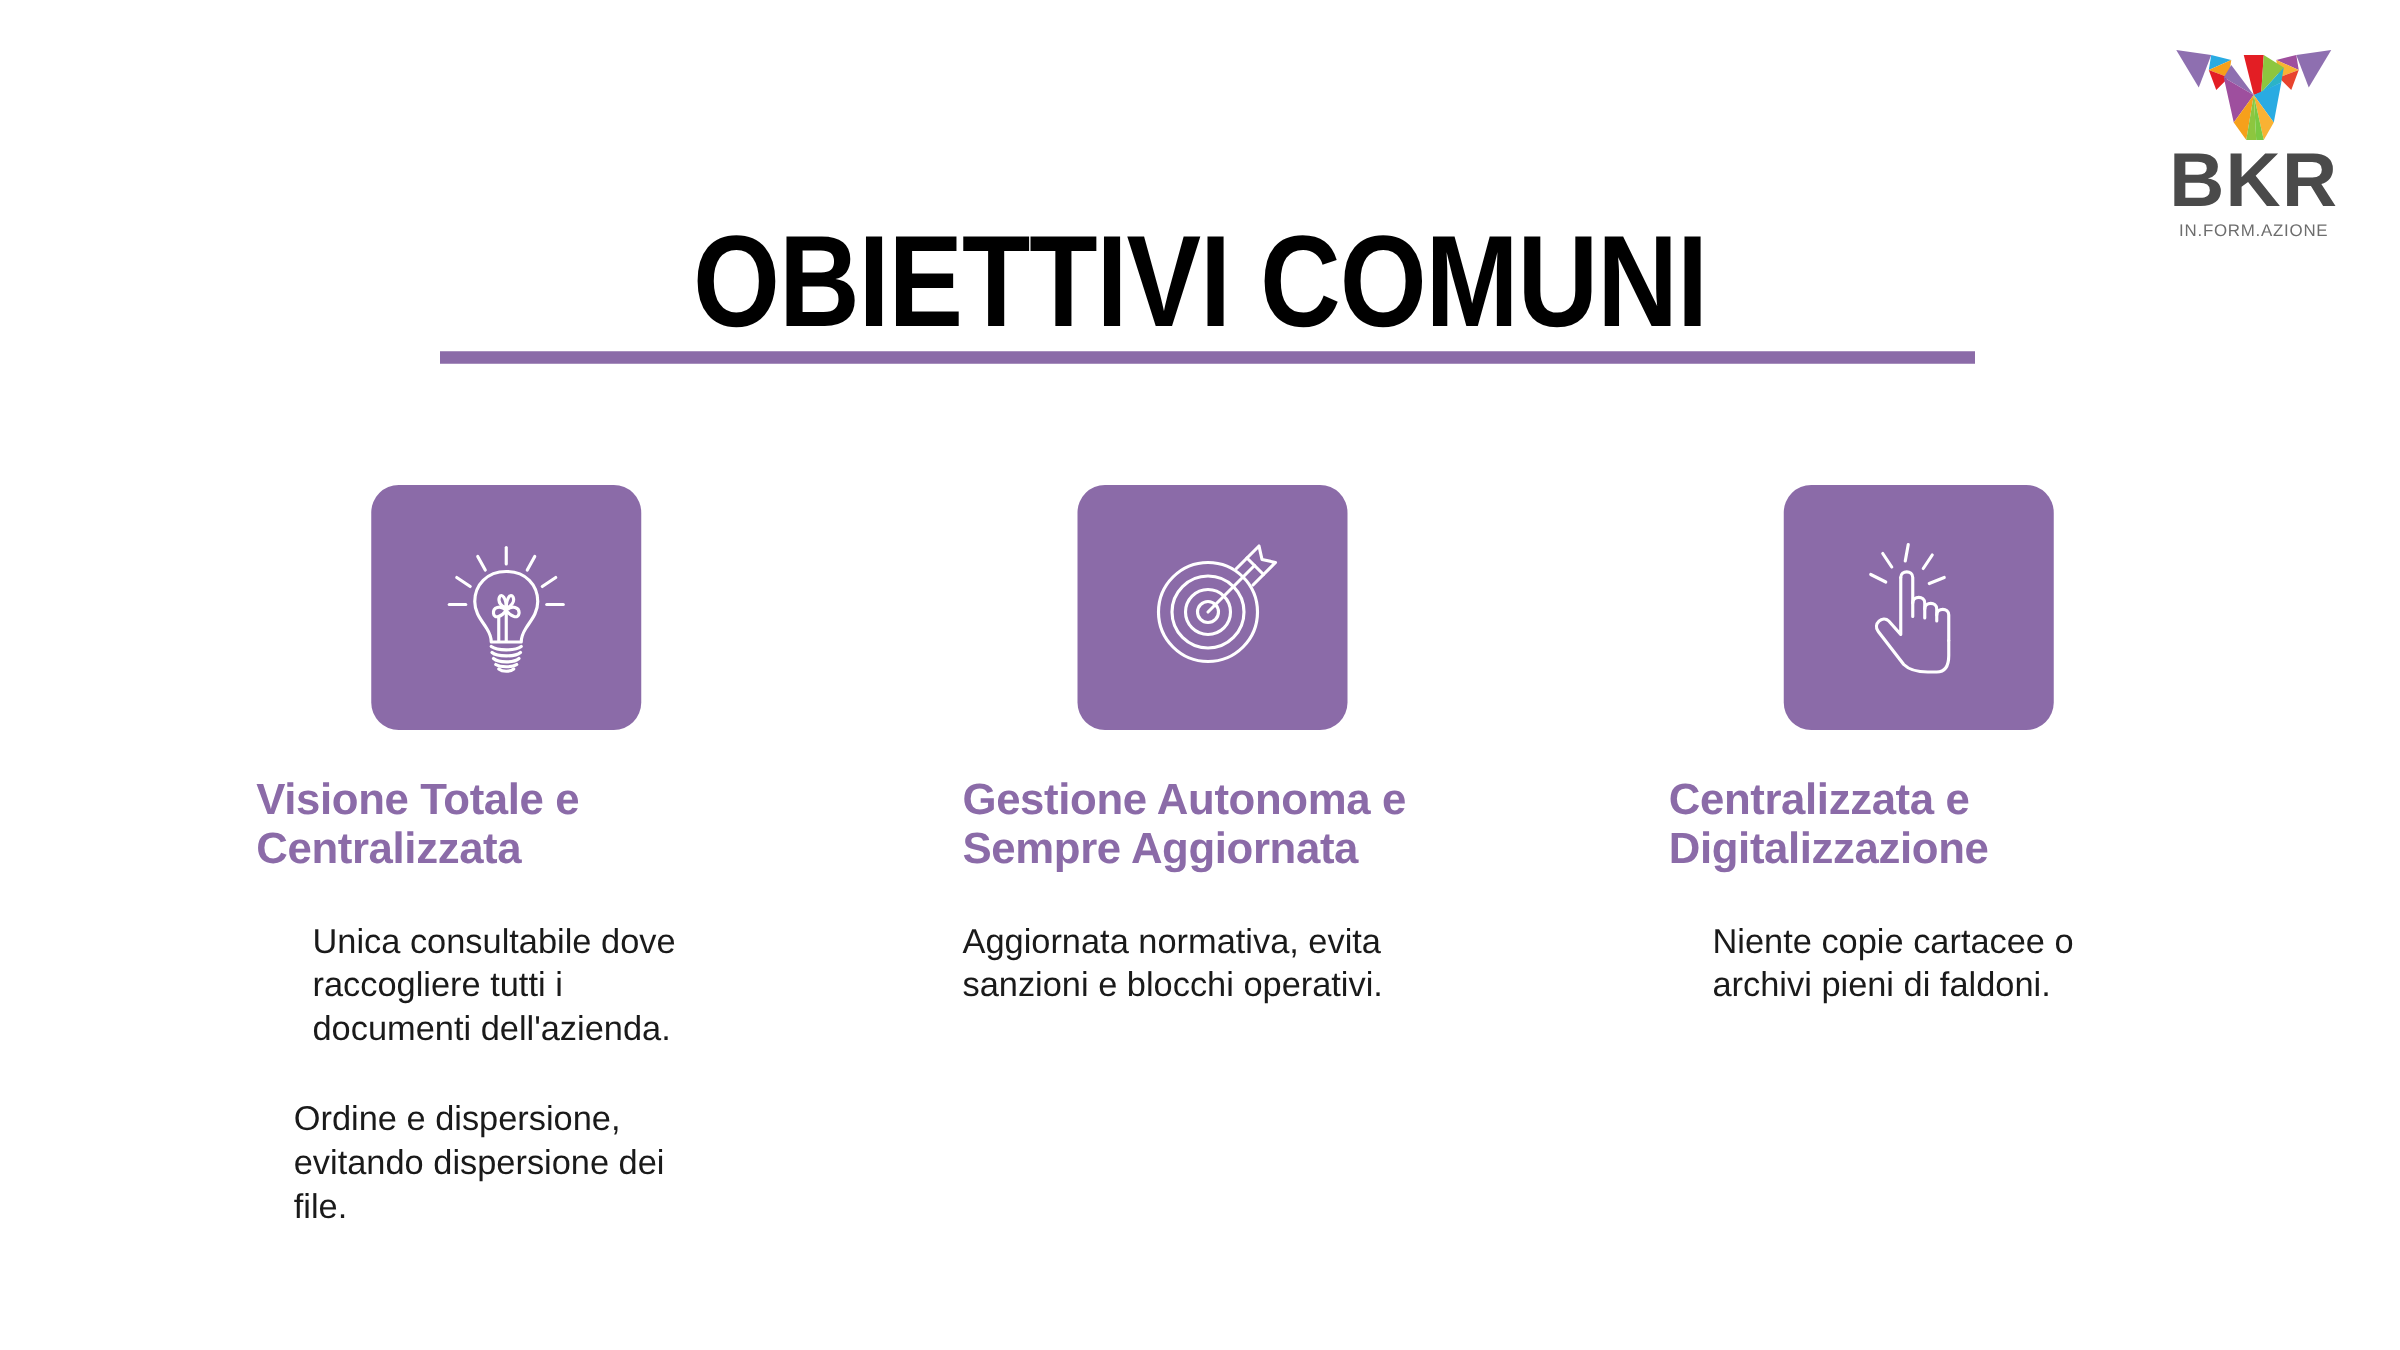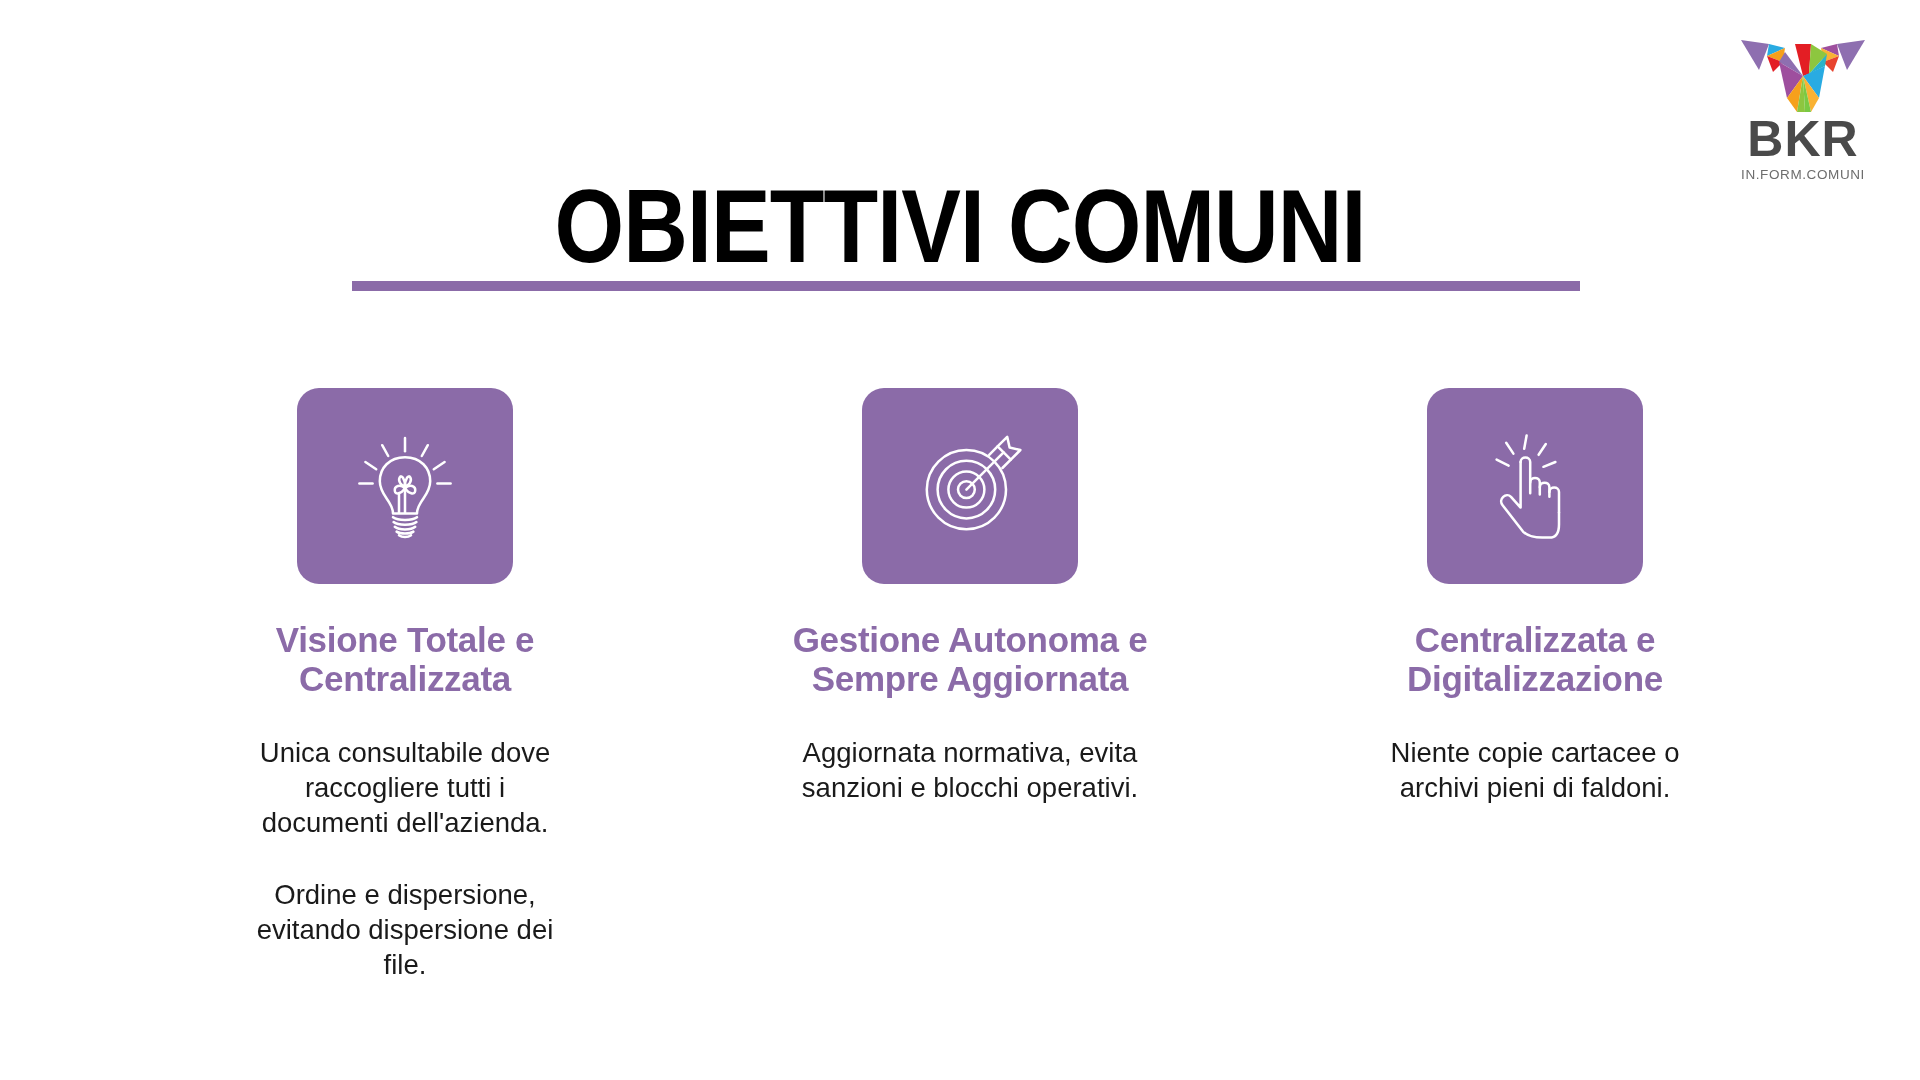--- a/index.html
+++ b/index.html
@@ -30,21 +30,21 @@
   #logo-mark {
     display: block;
     width: 140px;
     height: 96px;
     margin: 0 auto;
   }
   #logo-wordmark {
     display: block;
     font-family: "Liberation Sans", sans-serif;
     font-weight: bold;
-    font-size: 50px;
+    font-size: 61px;
     letter-spacing: 1px;
     color: #4a4a4a;
     line-height: 0.95;
     margin-top: 2px;
   }
   #logo-tagline {
     display: block;
     font-family: "Liberation Sans", sans-serif;
     font-size: 13.5px;
     letter-spacing: 0.6px;
@@ -89,21 +89,21 @@
     display: flex;
     flex-direction: row;
     justify-content: space-between;
     align-items: flex-start;
   }
   .column {
     width: 430px;
     display: flex;
     flex-direction: column;
     align-items: center;
-    text-align: center;
+    text-align: left;
   }
   .icon-tile {
     width: 216px;
     height: 196px;
     background: #8B6BA8;
     border-radius: 22px;
     display: flex;
     align-items: center;
     justify-content: center;
     flex: none;
@@ -180,21 +180,21 @@
       <polygon points="76,56 94,36 92,48" fill="#2BB3C8"></polygon>
       <polygon points="70,58 92,48 86,80" fill="#29ABE2"></polygon>
 
       <polygon points="54,80 70,58 64,94" fill="#F6A01B"></polygon>
       <polygon points="70,58 86,80 78,94" fill="#F9B233"></polygon>
       <polygon points="64,94 70,58 72,94" fill="#8DC63F"></polygon>
       <polygon points="72,94 70,58 78,94" fill="#7AC943"></polygon>
       <polygon points="54,80 64,94 62,94" fill="#E8442E" opacity="0"></polygon>
     </svg>
     <span id="logo-wordmark">BKR</span>
-    <span id="logo-tagline">IN.FORM.COMUNI</span>
+    <span id="logo-tagline">IN.FORM.AZIONE</span>
   </div>
 
   <h1 id="title">OBIETTIVI COMUNI</h1>
 
   <div id="divider"></div>
 
   <div id="columns">
 
     <div class="column column-1">
       <div class="icon-tile">

